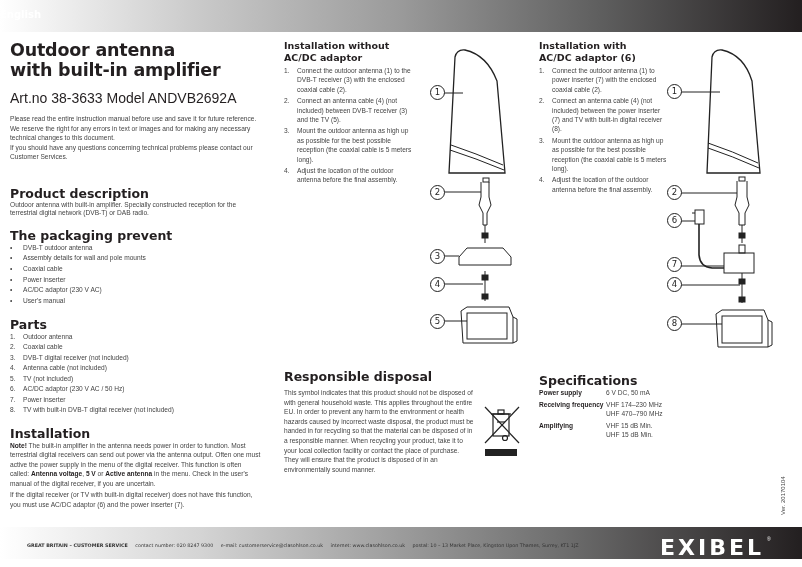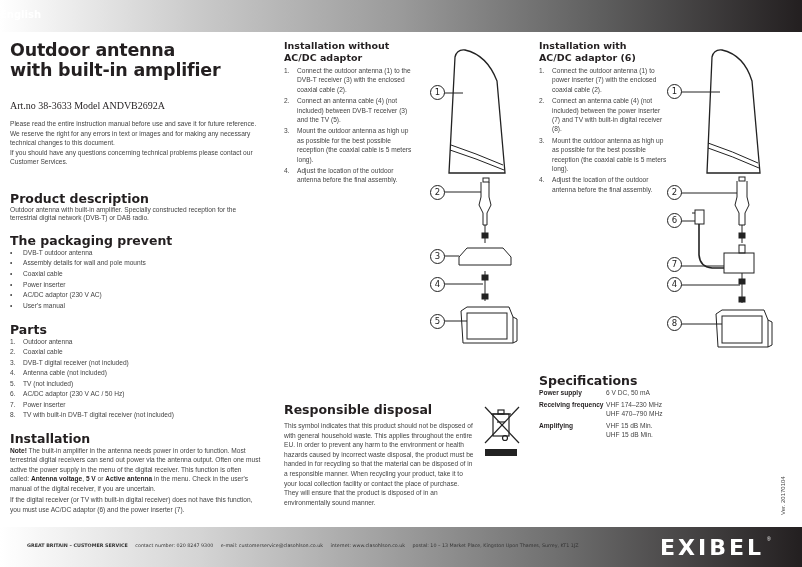--- a/index.html
+++ b/index.html
@@ -17,21 +17,21 @@
 
   .col { position: absolute; top: 40px; }
   .col1 { left: 10px; width: 252px; }
   .col2 { left: 284px; width: 130px; }
   .col3 { left: 539px; width: 130px; }
 
   h1 {
     font-family: "DejaVu Sans", sans-serif; font-weight: bold; font-size: 17.5px;
     line-height: 20px; color: #231f20; letter-spacing: -0.2px;
   }
-  .artno { font-family: Liberation Serif, serif; font-size: 10px; color: #231f20; margin-top: 20px; }
+  .artno { font-family: Liberation Sans, sans-serif; font-size: 14px; color: #231f20; margin-top: 10px; }
   .body-text { font-size: 6.6px; line-height: 9.5px; color: #444; }
   h2 {
     font-family: "DejaVu Sans", sans-serif; font-weight: bold; font-size: 12.5px;
     color: #231f20; line-height: 15px;
   }
   h3 {
     font-family: "DejaVu Sans", sans-serif; font-weight: bold; font-size: 9.5px;
     color: #231f20; line-height: 11.5px;
   }
   ul.bullets { list-style: none; }
@@ -43,36 +43,36 @@
   ol.steps li { line-height: 9.4px; margin-bottom: 2px; }
   b { color: #231f20; }
 
   .diagram { position: absolute; }
   .callout {
     position: absolute; width: 15px; height: 15px; border: 1px solid #222; border-radius: 50%;
     font-size: 8.5px; line-height: 13px; text-align: center; background: #fff; color: #222;
     font-family: "DejaVu Sans", sans-serif;
   }
 
-  .disposal { position: absolute; left: 284px; top: 402px; width: 250px; }
+  .disposal { position: absolute; left: 284px; top: 369px; width: 250px; }
   .disposal .body-text { width: 190px; line-height: 9.6px; margin-top: 4px; }
   .weee { position: absolute; left: 483px; top: 405px; width: 38px; height: 55px; }
 
   .specs { position: absolute; left: 539px; top: 373px; width: 220px; }
   .spec-row { display: flex; font-size: 6.6px; line-height: 9.5px; margin-bottom: 2px; }
   .spec-row .k { width: 67px; font-weight: bold; color: #231f20; }
   .spec-row .v { color: #444; }
 
   .version {
     position: absolute; left: 780px; top: 515px; transform-origin: left top; transform: rotate(-90deg);
     font-size: 6px; color: #444; white-space: nowrap;
   }
 
   .footer {
-    position: absolute; left: 0; top: 527px; width: 802px; height: 40px;
+    position: absolute; left: 0; top: 527px; width: 802px; height: 32px;
     background: linear-gradient(to right, #ffffff 0%, #d4d4d4 25%, #a7a7a7 45%, #6e6e6e 70%, #231f20 100%);
   }
   .footer .info {
     position: absolute; left: 27px; top: 16px; font-size: 4.8px; color: #333;
     font-family: "DejaVu Sans", sans-serif; white-space: nowrap;
   }
   .footer .info span { margin-right: 6px; }
   .footer .info .gb { font-weight: bold; }
   .footer .logo {
     position: absolute; left: 660px; top: 8px; color: #fff; font-family: "DejaVu Sans", sans-serif;

